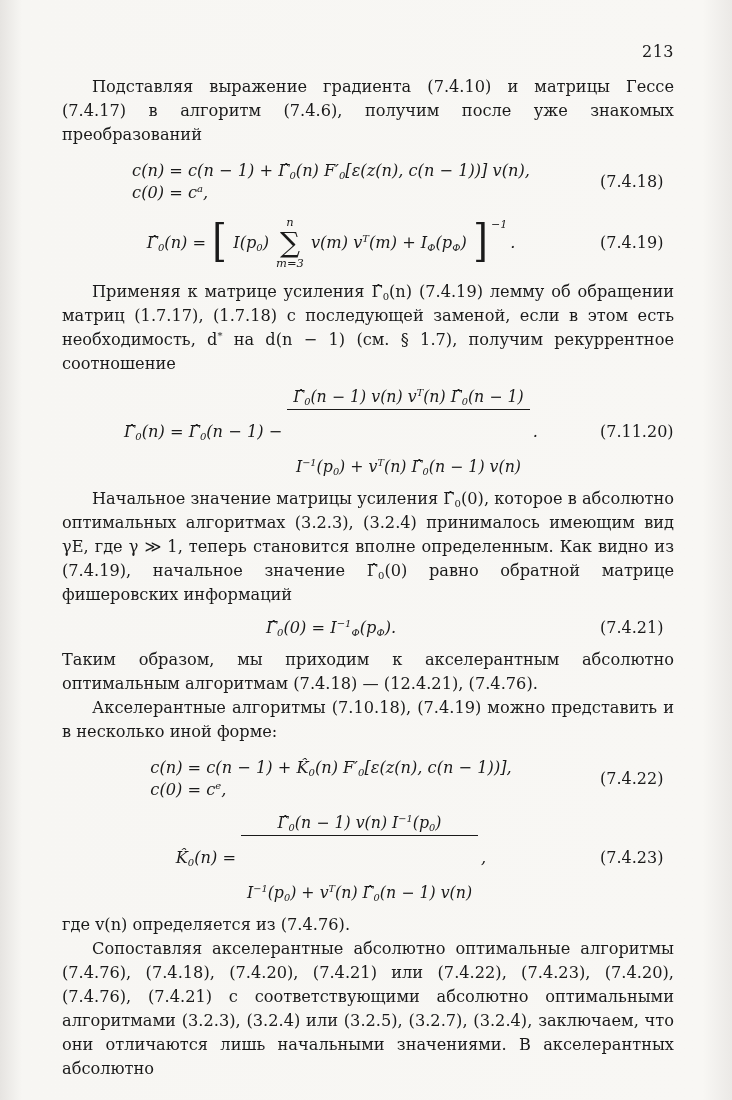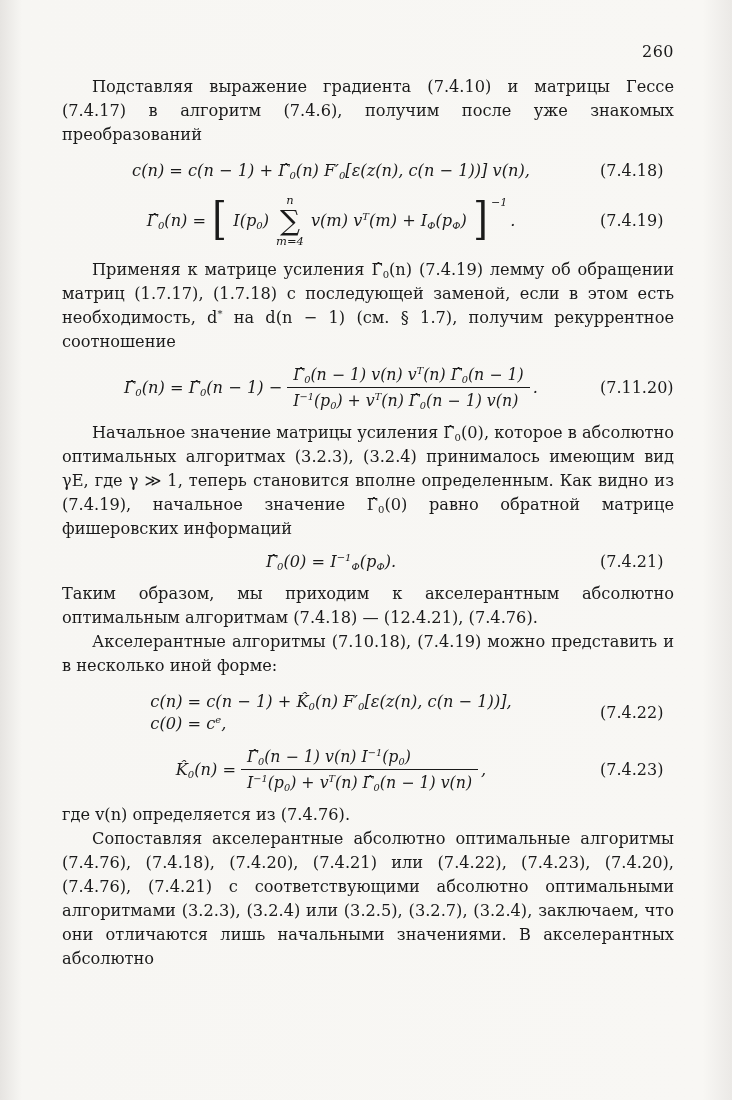--- a/index.html
+++ b/index.html
@@ -49,22 +49,23 @@
     text-align:left;
     font-style:normal;
     font-size:16px;
     flex:none;
   }
   .eqlines { text-align:left; }
   .eqlines .math { display:block; margin:3px 12px; }
   .frac {
     display:inline-flex;
     flex-direction:column;
-    text-align:left;
+    text-align:center;
     font-size:15.8px;
+    gap:44px;
   }
   .frac .top { padding:0 6px 3px; border-bottom:1.4px solid #1a1a1a; }
   .frac .bot { padding:3px 6px 0; }
   .bigsum {
     display:inline-flex;
     flex-direction:column;
     align-items:center;
     margin:0 2px;
   }
   .bigsum .lim { font-size:11.5px; font-style:italic; line-height:1.1; }
@@ -82,43 +83,44 @@
     align-self:flex-start;
     margin:2px 0 0 -3px;
   }
   .tail { margin-left:-2px; }
 </style>
 </head>
 <body>
 
 <div class="page">
 
-  <div class="pagenum">260</div>
+  <div class="pagenum">213</div>
 
   <p class="text indent">Подставляя выражение градиента (7.4.10) и матрицы Гессе (7.4.17) в алгоритм (7.4.6), получим после уже знакомых преобразований</p>
 
   <div class="eqrow">
     <div class="eqbody">
       <div class="eqlines">
         <span class="math">c(n) = c(n − 1) + Γ̂<sub>0</sub>(n) F′<sub>0</sub>[ε(z(n), c(n − 1))] v(n),</span>
+        <span class="math">c(0) = c<sup>a</sup>,</span>
       </div>
     </div>
     <div class="eqnum">(7.4.18)</div>
   </div>
 
 
   <div class="eqrow">
     <div class="eqbody">
       <span class="math">Γ̂<sub>0</sub>(n) =</span>
       <span class="bigbr">[</span>
       <span class="math">I(p<sub>0</sub>)</span>
       <span class="bigsum">
         <span class="lim">n</span>
         <span class="sigma">∑</span>
-        <span class="lim">m=4</span>
+        <span class="lim">m=3</span>
       </span>
       <span class="math">v(m) v<sup>T</sup>(m) + I<sub>Φ</sub>(p<sub>Φ</sub>)</span>
       <span class="bigbr">]</span>
       <span class="bracket-exp math">−1</span>
       <span class="math tail">.</span>
     </div>
     <div class="eqnum">(7.4.19)</div>
   </div>
 
   <p class="text indent">Применяя к матрице усиления Γ̂<sub>0</sub>(n) (7.4.19) лемму об обращении матриц (1.7.17), (1.7.18) с последующей заменой, если в этом есть необходимость, d<sup>*</sup> на d(n − 1) (см. § 1.7), получим рекуррентное соотношение</p>

